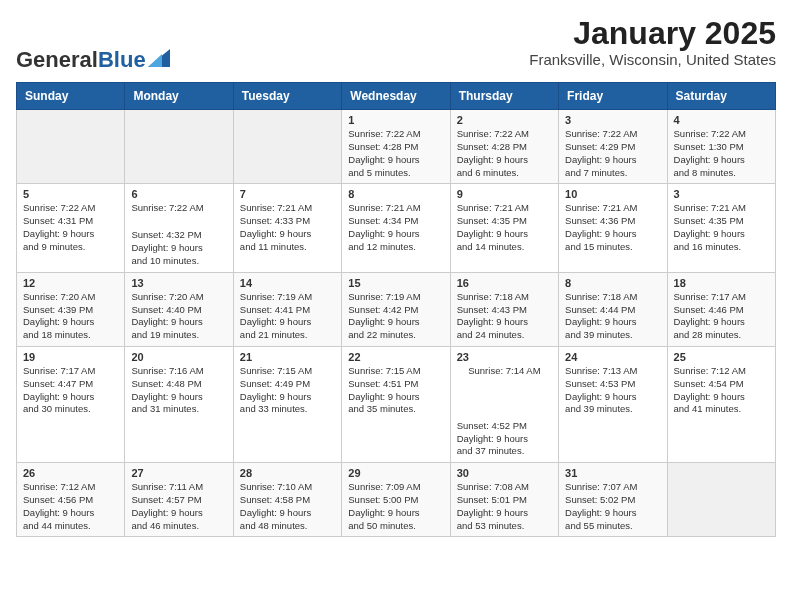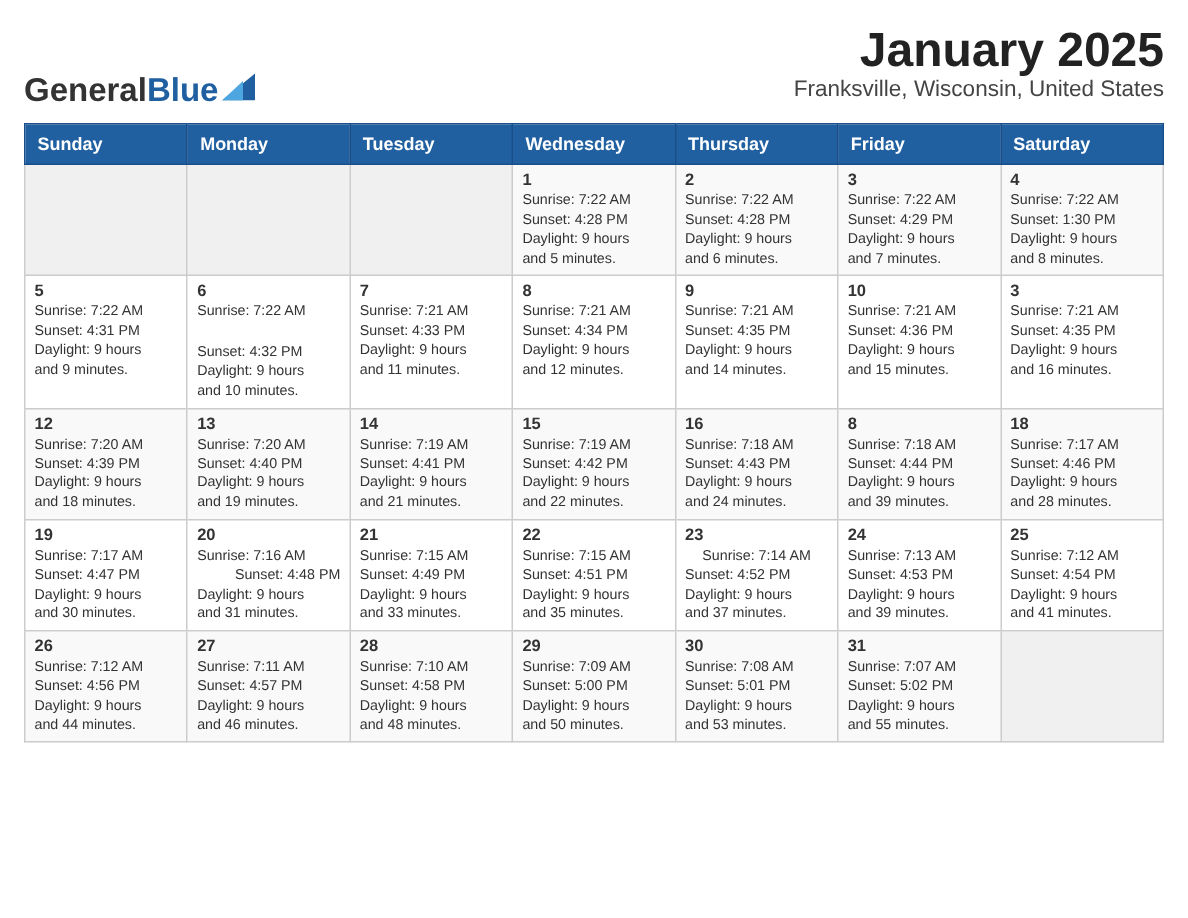--- a/index.html
+++ b/index.html
@@ -252,42 +252,42 @@
         <td>
           <span class="day-num">19</span>
           <div style="line-height: 1.35;">Sunrise: 7:17 AM</div>
           <div style="line-height: 1.35;">Sunset: 4:47 PM</div>
           <div style="line-height: 1.35;">Daylight: 9 hours</div>
           <div style="line-height: 1.35;">and 30 minutes.</div>
         </td>
         <td>
           <span class="day-num">20</span>
           <div style="line-height: 1.35;">Sunrise: 7:16 AM</div>
-          <div style="line-height: 1.35; text-align: right;">Sunset: 4:48 PM</div>
+          <div style="line-height: 1.35;">Sunset: 4:48 PM</div>
           <div style="line-height: 1.35;">Daylight: 9 hours</div>
           <div style="line-height: 1.35;">and 31 minutes.</div>
         </td>
         <td>
           <span class="day-num">21</span>
           <div style="line-height: 1.35;">Sunrise: 7:15 AM</div>
           <div style="line-height: 1.35;">Sunset: 4:49 PM</div>
           <div style="line-height: 1.35;">Daylight: 9 hours</div>
           <div style="line-height: 1.35;">and 33 minutes.</div>
         </td>
         <td>
           <span class="day-num">22</span>
           <div style="line-height: 1.35;">Sunrise: 7:15 AM</div>
           <div style="line-height: 1.35;">Sunset: 4:51 PM</div>
           <div style="line-height: 1.35;">Daylight: 9 hours</div>
           <div style="line-height: 1.35;">and 35 minutes.</div>
         </td>
         <td>
           <span class="day-num">23</span>
           <div style="line-height: 1.35; text-align: center;">Sunrise: 7:14 AM</div>
-          <div style="line-height: 1.35;">Sunset: 4:52 PM</div>
+          <div style="line-height: 1.35; margin-top: 42px;">Sunset: 4:52 PM</div>
           <div style="line-height: 1.35;">Daylight: 9 hours</div>
           <div style="line-height: 1.35;">and 37 minutes.</div>
         </td>
         <td>
           <span class="day-num">24</span>
           <div style="line-height: 1.35;">Sunrise: 7:13 AM</div>
           <div style="line-height: 1.35;">Sunset: 4:53 PM</div>
           <div style="line-height: 1.35;">Daylight: 9 hours</div>
           <div style="line-height: 1.35;">and 39 minutes.</div>
         </td>

